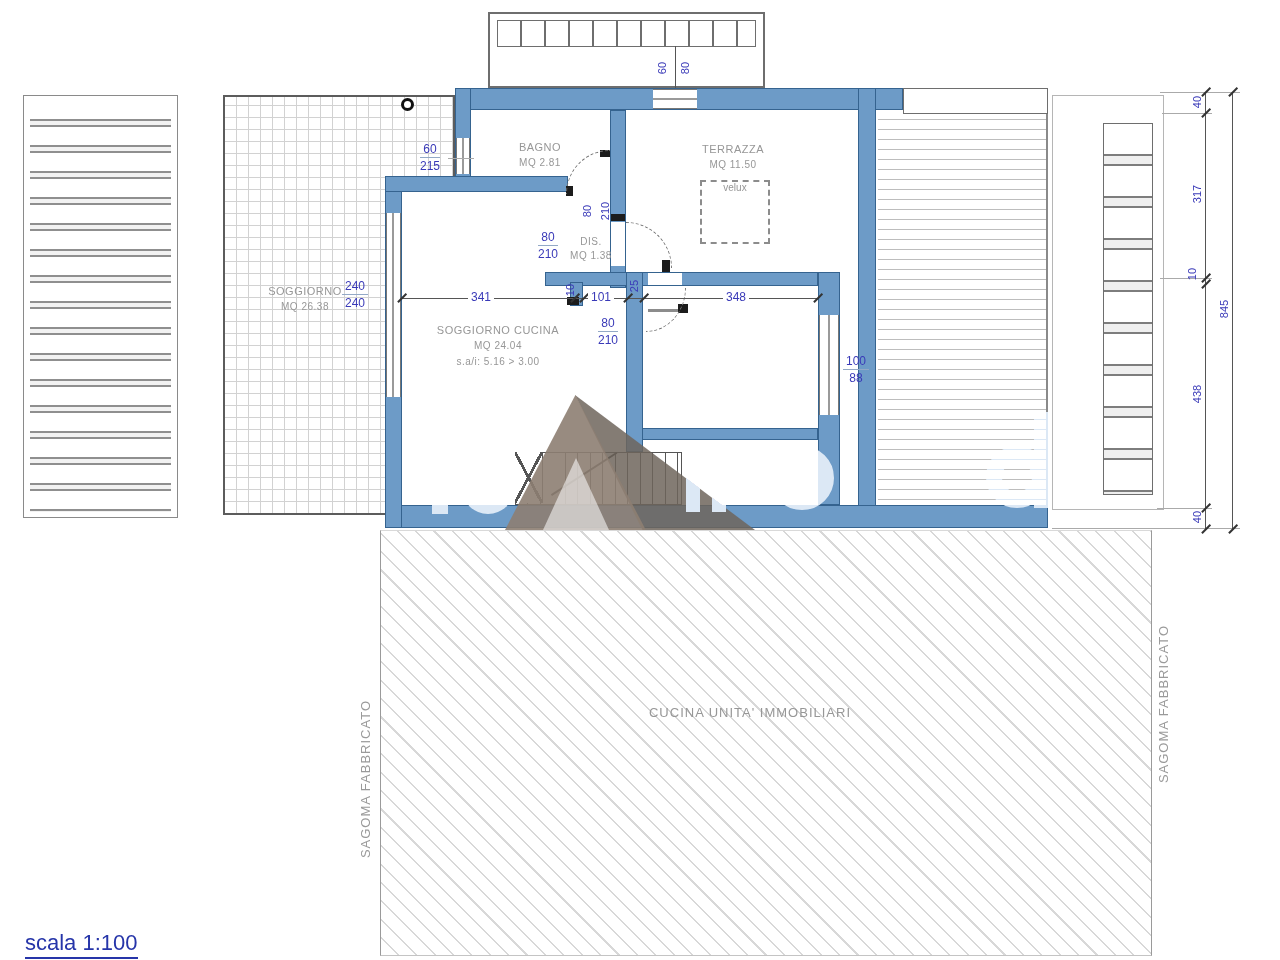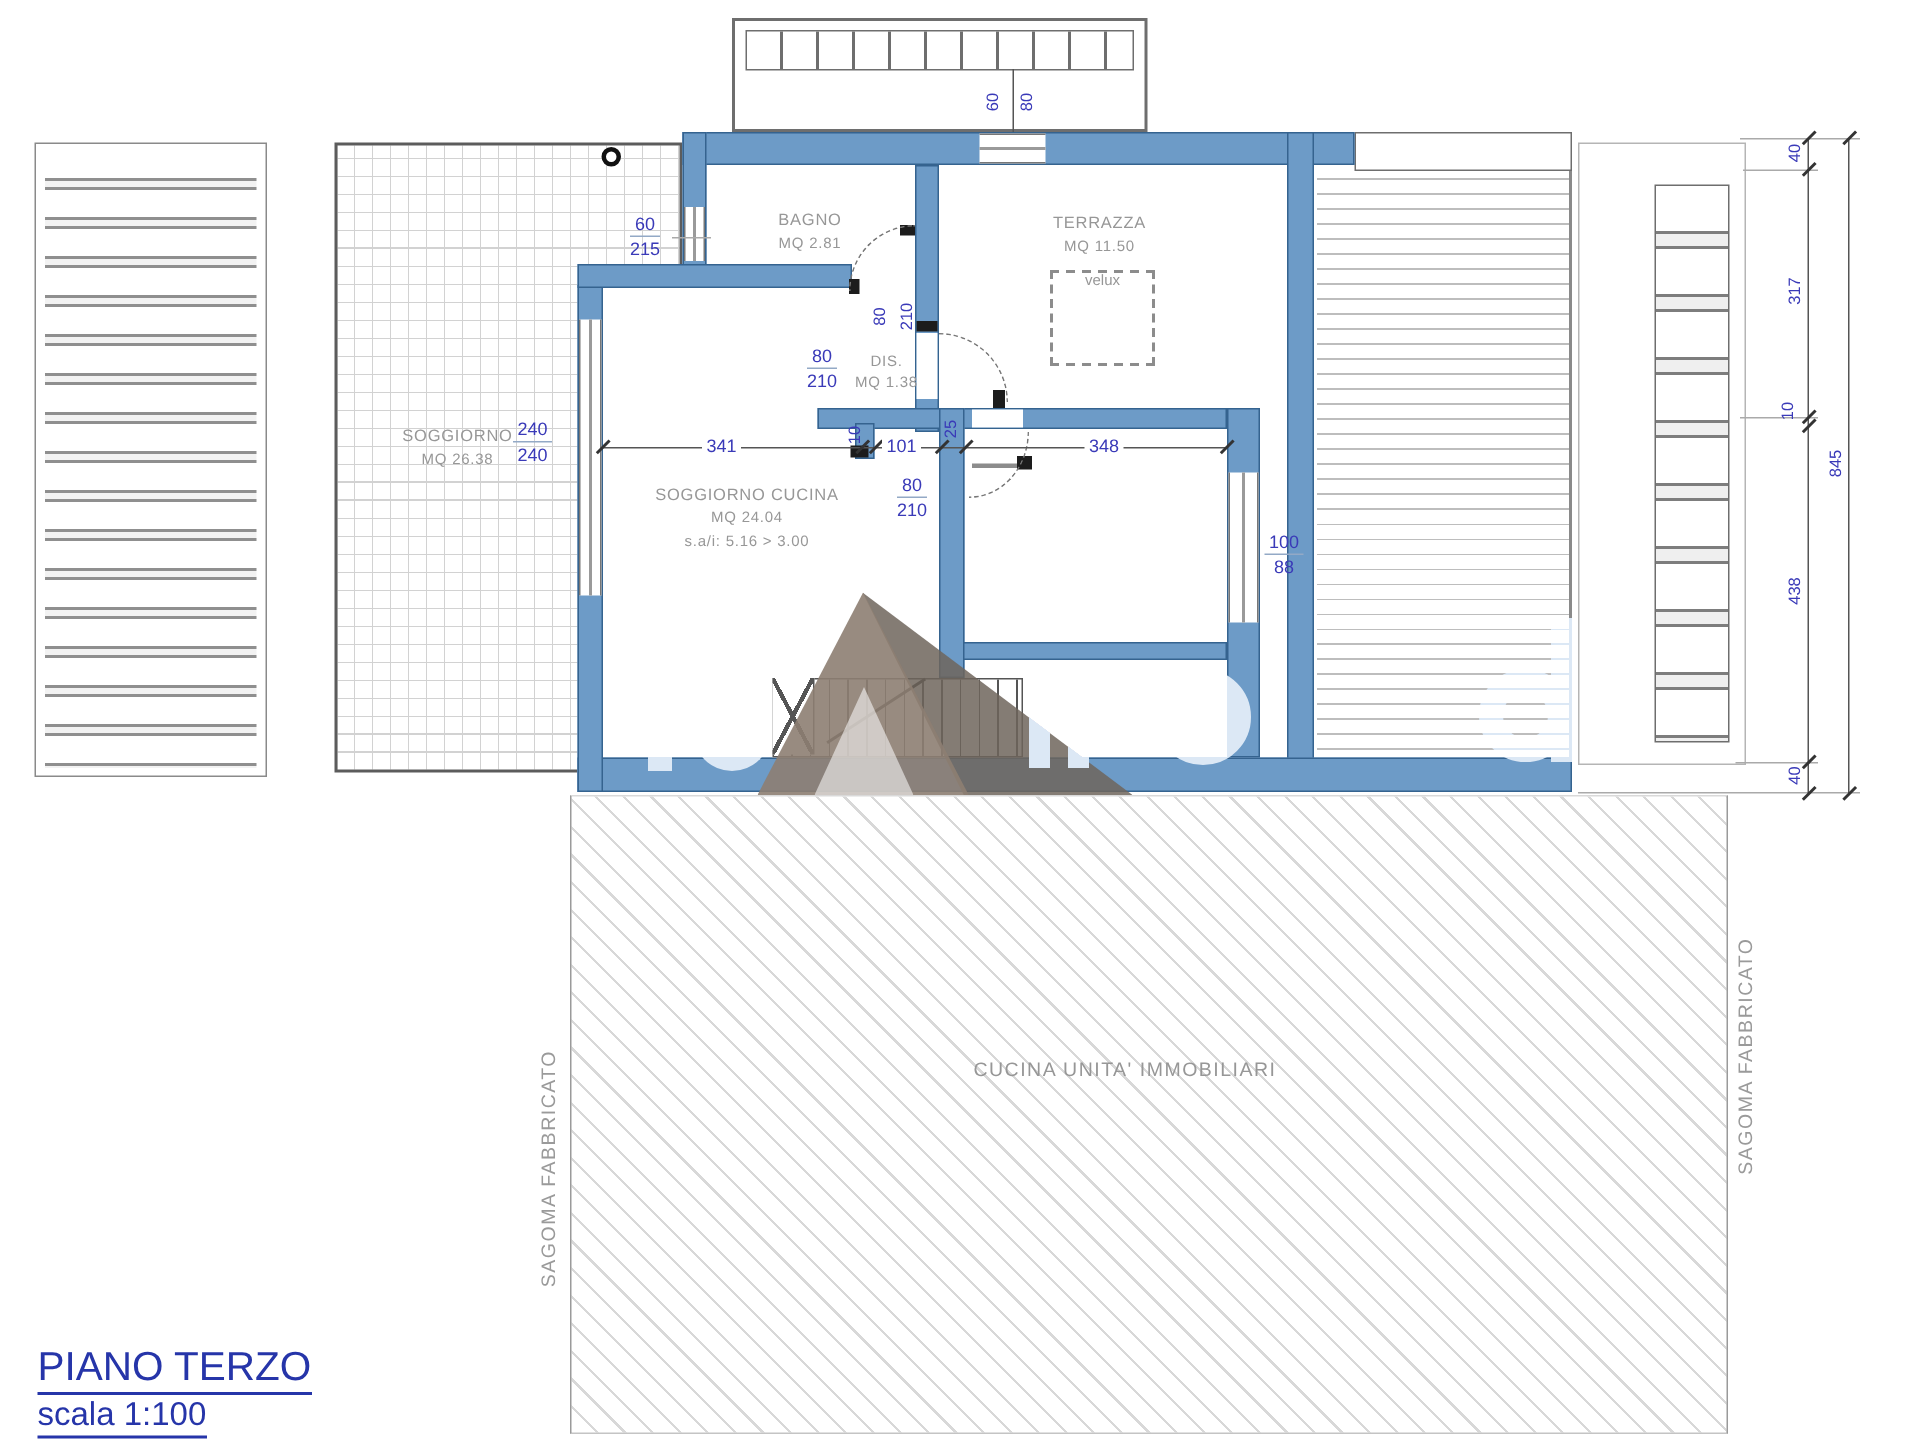--- a/index.html
+++ b/index.html
@@ -212,16 +212,15 @@
   <div class="abs" style="left:505px;top:395px;width:160px;height:135px;background:#8d7e72;opacity:.9;clip-path:polygon(44% 0,0 100%,88% 100%)"></div>
   <div class="abs" style="left:543px;top:458px;width:66px;height:72px;background:#fff;opacity:.55;clip-path:polygon(50% 0,0 100%,100% 100%)"></div>
   <div class="wm" style="left:432px;top:452px;width:16px;height:62px;background:#dce8f5"></div>
   <div class="wm" style="left:462px;top:468px;width:52px;height:46px;border:15px solid #dce8f5;border-top:none;border-radius:0 0 26px 26px;box-sizing:border-box"></div>
   <div class="wm" style="left:686px;top:452px;width:14px;height:60px;background:#dce8f5"></div>
   <div class="wm" style="left:712px;top:452px;width:14px;height:60px;background:#dce8f5"></div>
   <div class="wm" style="left:770px;top:446px;width:64px;height:64px;border:16px solid #dce8f5;border-radius:50%;box-sizing:border-box"></div>
   <div class="wm" style="left:986px;top:446px;width:62px;height:62px;border:16px solid #dce8f5;border-radius:50%;box-sizing:border-box"></div>
   <div class="wm" style="left:1034px;top:412px;width:15px;height:96px;background:#dce8f5"></div>
 
-  <div class="title" style="left:25px;top:896px;font-size:27px">PIANO TERZO</div>
   <div class="title" style="left:25px;top:930px;font-size:22px">scala 1:100</div>
 
 </div>
 
 </body></html>

